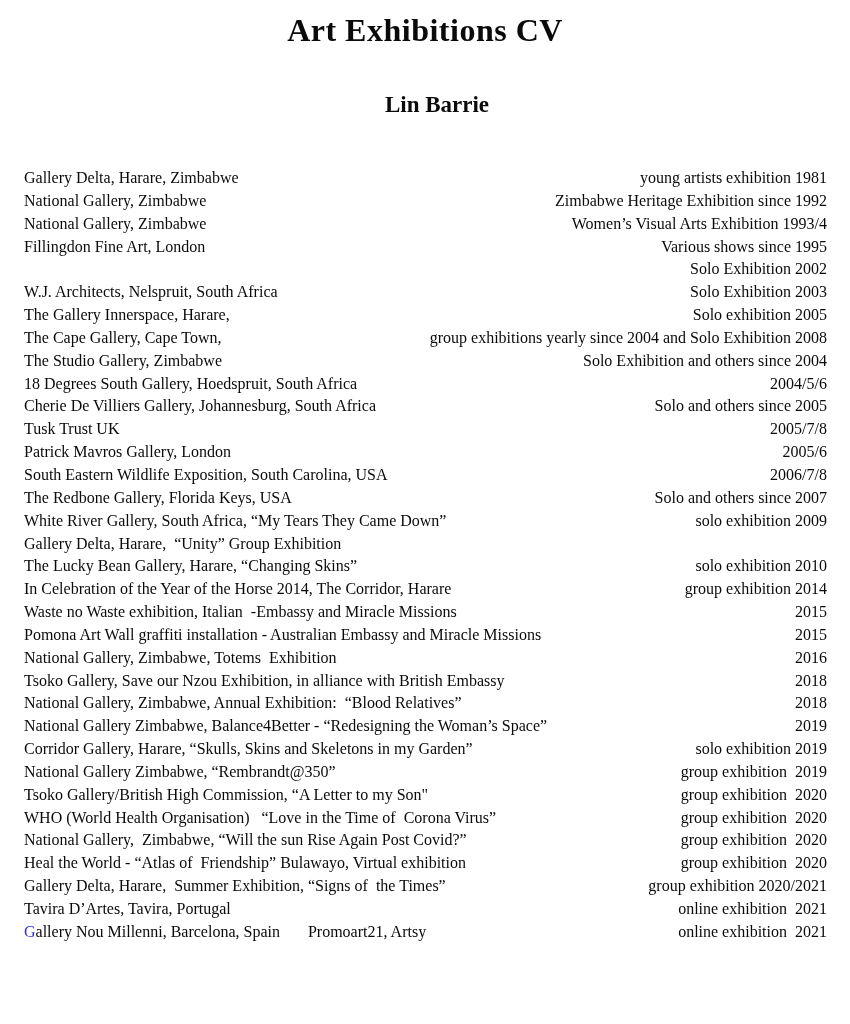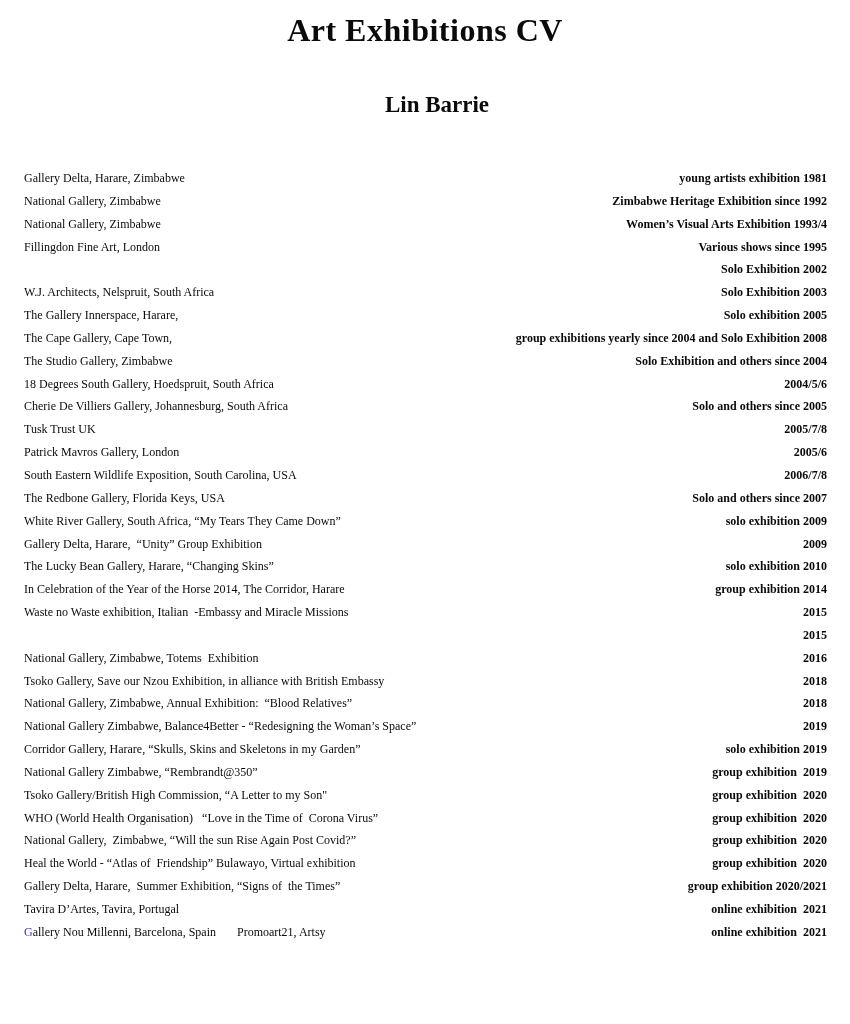--- a/index.html
+++ b/index.html
@@ -34,32 +34,31 @@
   }
   .exhibition-list {
     margin-top: 49px;
     padding: 0 23px 0 24px;
   }
   .exh-row {
     display: flex;
     justify-content: flex-start;
     align-items: baseline;
     line-height: 22.85px;
-    font-size: 12px;
+    font-size: 16px;
     white-space: pre-wrap;
   }
   .venue {
     text-align: left;
     flex: 0 1 auto;
   }
   .note {
     text-align: right;
     flex: 1 0 auto;
     padding-left: 10px;
-    font-weight: bold;
   }
   .lead-char {  }
 </style>
 </head>
 <body>
 
 <div class="page">
   <h1 class="page-title">Art Exhibitions CV</h1>
   <h2 class="artist-name">Lin Barrie</h2>
   <main class="exhibition-list">
@@ -72,25 +71,25 @@
       <div class="exh-row"><span class="venue">The Gallery Innerspace, Harare,</span><span class="note">Solo exhibition 2005</span></div>
       <div class="exh-row"><span class="venue">The Cape Gallery, Cape Town,</span><span class="note">group exhibitions yearly since 2004 and Solo Exhibition 2008</span></div>
       <div class="exh-row"><span class="venue">The Studio Gallery, Zimbabwe</span><span class="note">Solo Exhibition and others since 2004</span></div>
       <div class="exh-row"><span class="venue">18 Degrees South Gallery, Hoedspruit, South Africa</span><span class="note">2004/5/6</span></div>
       <div class="exh-row"><span class="venue">Cherie De Villiers Gallery, Johannesburg, South Africa</span><span class="note">Solo and others since 2005</span></div>
       <div class="exh-row"><span class="venue">Tusk Trust UK</span><span class="note">2005/7/8</span></div>
       <div class="exh-row"><span class="venue">Patrick Mavros Gallery, London</span><span class="note">2005/6</span></div>
       <div class="exh-row"><span class="venue">South Eastern Wildlife Exposition, South Carolina, USA</span><span class="note">2006/7/8</span></div>
       <div class="exh-row"><span class="venue">The Redbone Gallery, Florida Keys, USA</span><span class="note">Solo and others since 2007</span></div>
       <div class="exh-row"><span class="venue">White River Gallery, South Africa, “My Tears They Came Down”</span><span class="note">solo exhibition 2009</span></div>
-      <div class="exh-row"><span class="venue">Gallery Delta, Harare,  “Unity” Group Exhibition</span><span class="note">2009</span></div>
+      <div class="exh-row"><span class="venue">Gallery Delta, Harare,  “Unity” Group Exhibition</span></div>
       <div class="exh-row"><span class="venue">The Lucky Bean Gallery, Harare, “Changing Skins”</span><span class="note">solo exhibition 2010</span></div>
       <div class="exh-row"><span class="venue">In Celebration of the Year of the Horse 2014, The Corridor, Harare</span><span class="note">group exhibition 2014</span></div>
       <div class="exh-row"><span class="venue">Waste no Waste exhibition, Italian  -Embassy and Miracle Missions</span><span class="note">2015</span></div>
-      <div class="exh-row"><span class="note">2015</span></div>
+      <div class="exh-row"><span class="venue">Pomona Art Wall graffiti installation - Australian Embassy and Miracle Missions</span><span class="note">2015</span></div>
       <div class="exh-row"><span class="venue">National Gallery, Zimbabwe, Totems  Exhibition</span><span class="note">2016</span></div>
       <div class="exh-row"><span class="venue">Tsoko Gallery, Save our Nzou Exhibition, in alliance with British Embassy</span><span class="note">2018</span></div>
       <div class="exh-row"><span class="venue">National Gallery, Zimbabwe, Annual Exhibition:  “Blood Relatives”</span><span class="note">2018</span></div>
       <div class="exh-row"><span class="venue">National Gallery Zimbabwe, Balance4Better - “Redesigning the Woman’s Space”</span><span class="note">2019</span></div>
       <div class="exh-row"><span class="venue">Corridor Gallery, Harare, “Skulls, Skins and Skeletons in my Garden”</span><span class="note">solo exhibition 2019</span></div>
       <div class="exh-row"><span class="venue">National Gallery Zimbabwe, “Rembrandt@350”</span><span class="note">group exhibition  2019</span></div>
       <div class="exh-row"><span class="venue">Tsoko Gallery/British High Commission, “A Letter to my Son"</span><span class="note">group exhibition  2020</span></div>
       <div class="exh-row"><span class="venue">WHO (World Health Organisation)   “Love in the Time of  Corona Virus”</span><span class="note">group exhibition  2020</span></div>
       <div class="exh-row"><span class="venue">National Gallery,  Zimbabwe, “Will the sun Rise Again Post Covid?”</span><span class="note">group exhibition  2020</span></div>
       <div class="exh-row"><span class="venue">Heal the World - “Atlas of  Friendship” Bulawayo, Virtual exhibition</span><span class="note">group exhibition  2020</span></div>

